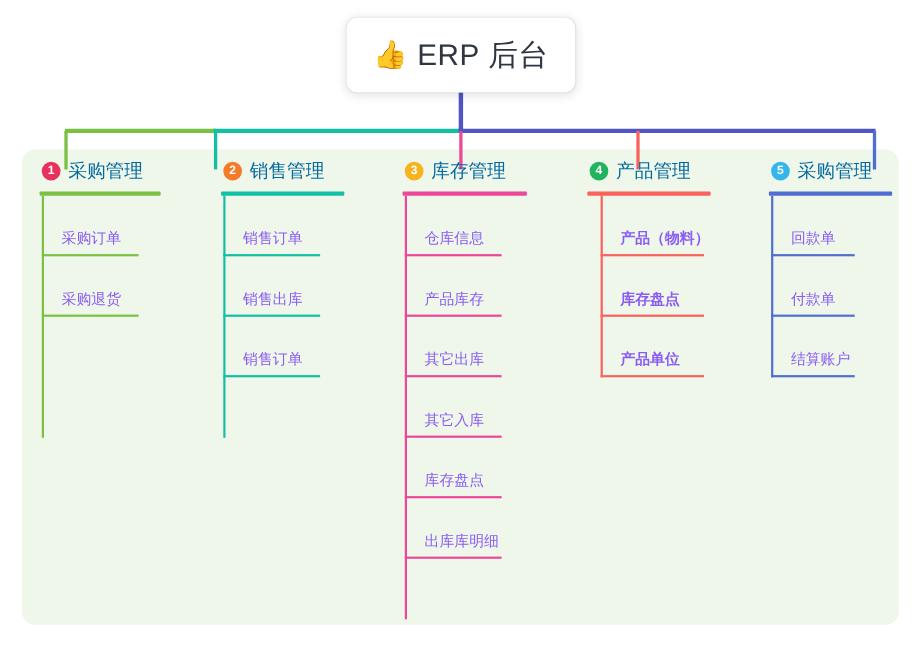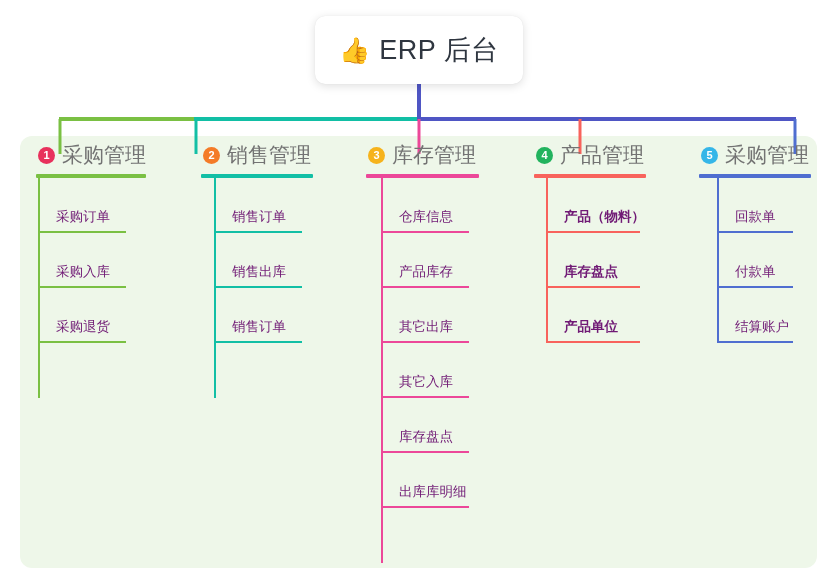--- a/index.html
+++ b/index.html
@@ -85,22 +85,22 @@
     height: 17px;
     border-radius: 50%;
     color: #ffffff;
     font-size: 11px;
     line-height: 17px;
     text-align: center;
     font-weight: bold;
     flex: none;
   }
   .col-title {
-    font-size: 21px;
-    color: #737373;
+    font-size: 17px;
+    color: #0369a1;
     white-space: nowrap;
   }
   .head-rule {
     height: 4px;
     border-radius: 1px;
     margin-left: 8px;
   }
 
   
   .items {
@@ -117,21 +117,21 @@
   .item {
     position: relative;
     height: 55px;
     box-sizing: border-box;
   }
   .item-label {
     position: absolute;
     left: 18px;
     bottom: 7px;
     font-size: 13.5px;
-    color: #701a75;
+    color: #8b5cf6;
     white-space: nowrap;
   }
   .item-rule {
     position: absolute;
     left: 0;
     bottom: 0;
     height: 2px;
   }
 </style>
 </head>
@@ -165,36 +165,32 @@
         <span class="col-title">采购管理</span>
       </div>
       <div class="head-rule" style="background: rgb(122, 192, 67); width: 110px; margin-left: 16px;"></div>
       <div class="items" style="margin-left: 18px;">
         <div class="spine" style="background: rgb(122, 192, 67); height: 220px;"></div>
         <div class="item">
           <span class="item-label">采购订单</span>
           <div class="item-rule" style="background: rgb(122, 192, 67); width: 88px;"></div>
         </div>
         <div class="item">
-          <span class="item-label">采购入库</span>
-          <div class="item-rule" style="background: rgb(122, 192, 67); width: 88px;"></div>
-        </div>
-        <div class="item">
           <span class="item-label">采购退货</span>
           <div class="item-rule" style="background: rgb(122, 192, 67); width: 88px;"></div>
         </div>
       </div>
     </div>
     <div class="column" style="position: absolute; left: 165px; top: 0px; width: 165px;">
       <div class="col-head">
         <span class="badge" style="background: rgb(244, 123, 40);">2</span>
         <span class="col-title">销售管理</span>
       </div>
       <div class="head-rule" style="background: rgb(18, 191, 165); width: 112px; margin-left: 16px;"></div>
-      <div class="items" style="margin-left: 29px;">
+      <div class="items" style="margin-left: 18px;">
         <div class="spine" style="background: rgb(18, 191, 165); height: 220px;"></div>
         <div class="item">
           <span class="item-label">销售订单</span>
           <div class="item-rule" style="background: rgb(18, 191, 165); width: 88px;"></div>
         </div>
         <div class="item">
           <span class="item-label">销售出库</span>
           <div class="item-rule" style="background: rgb(18, 191, 165); width: 88px;"></div>
         </div>
         <div class="item">
@@ -202,21 +198,21 @@
           <div class="item-rule" style="background: rgb(18, 191, 165); width: 88px;"></div>
         </div>
       </div>
     </div>
     <div class="column" style="position: absolute; left: 330px; top: 0px; width: 168px;">
       <div class="col-head">
         <span class="badge" style="background: rgb(246, 179, 28);">3</span>
         <span class="col-title">库存管理</span>
       </div>
       <div class="head-rule" style="background: rgb(236, 72, 153); width: 113px; margin-left: 16px;"></div>
-      <div class="items" style="margin-left: 31px; text-align: center;">
+      <div class="items" style="margin-left: 18px; text-align: center;">
         <div class="spine" style="background: rgb(236, 72, 153); height: 385px;"></div>
         <div class="item">
           <span class="item-label">仓库信息</span>
           <div class="item-rule" style="background: rgb(236, 72, 153); width: 88px;"></div>
         </div>
         <div class="item">
           <span class="item-label">产品库存</span>
           <div class="item-rule" style="background: rgb(236, 72, 153); width: 88px;"></div>
         </div>
         <div class="item">
@@ -258,21 +254,21 @@
           <div class="item-rule" style="background: rgb(248, 99, 92); width: 94px;"></div>
         </div>
       </div>
     </div>
     <div class="column" style="position: absolute; left: 663px; top: 0px; width: 156px;">
       <div class="col-head">
         <span class="badge" style="background: rgb(53, 182, 232);">5</span>
         <span class="col-title">采购管理</span>
       </div>
       <div class="head-rule" style="background: rgb(79, 110, 208); width: 112px; margin-left: 16px;"></div>
-      <div class="items" style="margin-left: 34px;">
+      <div class="items" style="margin-left: 18px;">
         <div class="spine" style="background: rgb(79, 110, 208); height: 165px;"></div>
         <div class="item">
           <span class="item-label">回款单</span>
           <div class="item-rule" style="background: rgb(79, 110, 208); width: 76px;"></div>
         </div>
         <div class="item">
           <span class="item-label">付款单</span>
           <div class="item-rule" style="background: rgb(79, 110, 208); width: 76px;"></div>
         </div>
         <div class="item">

